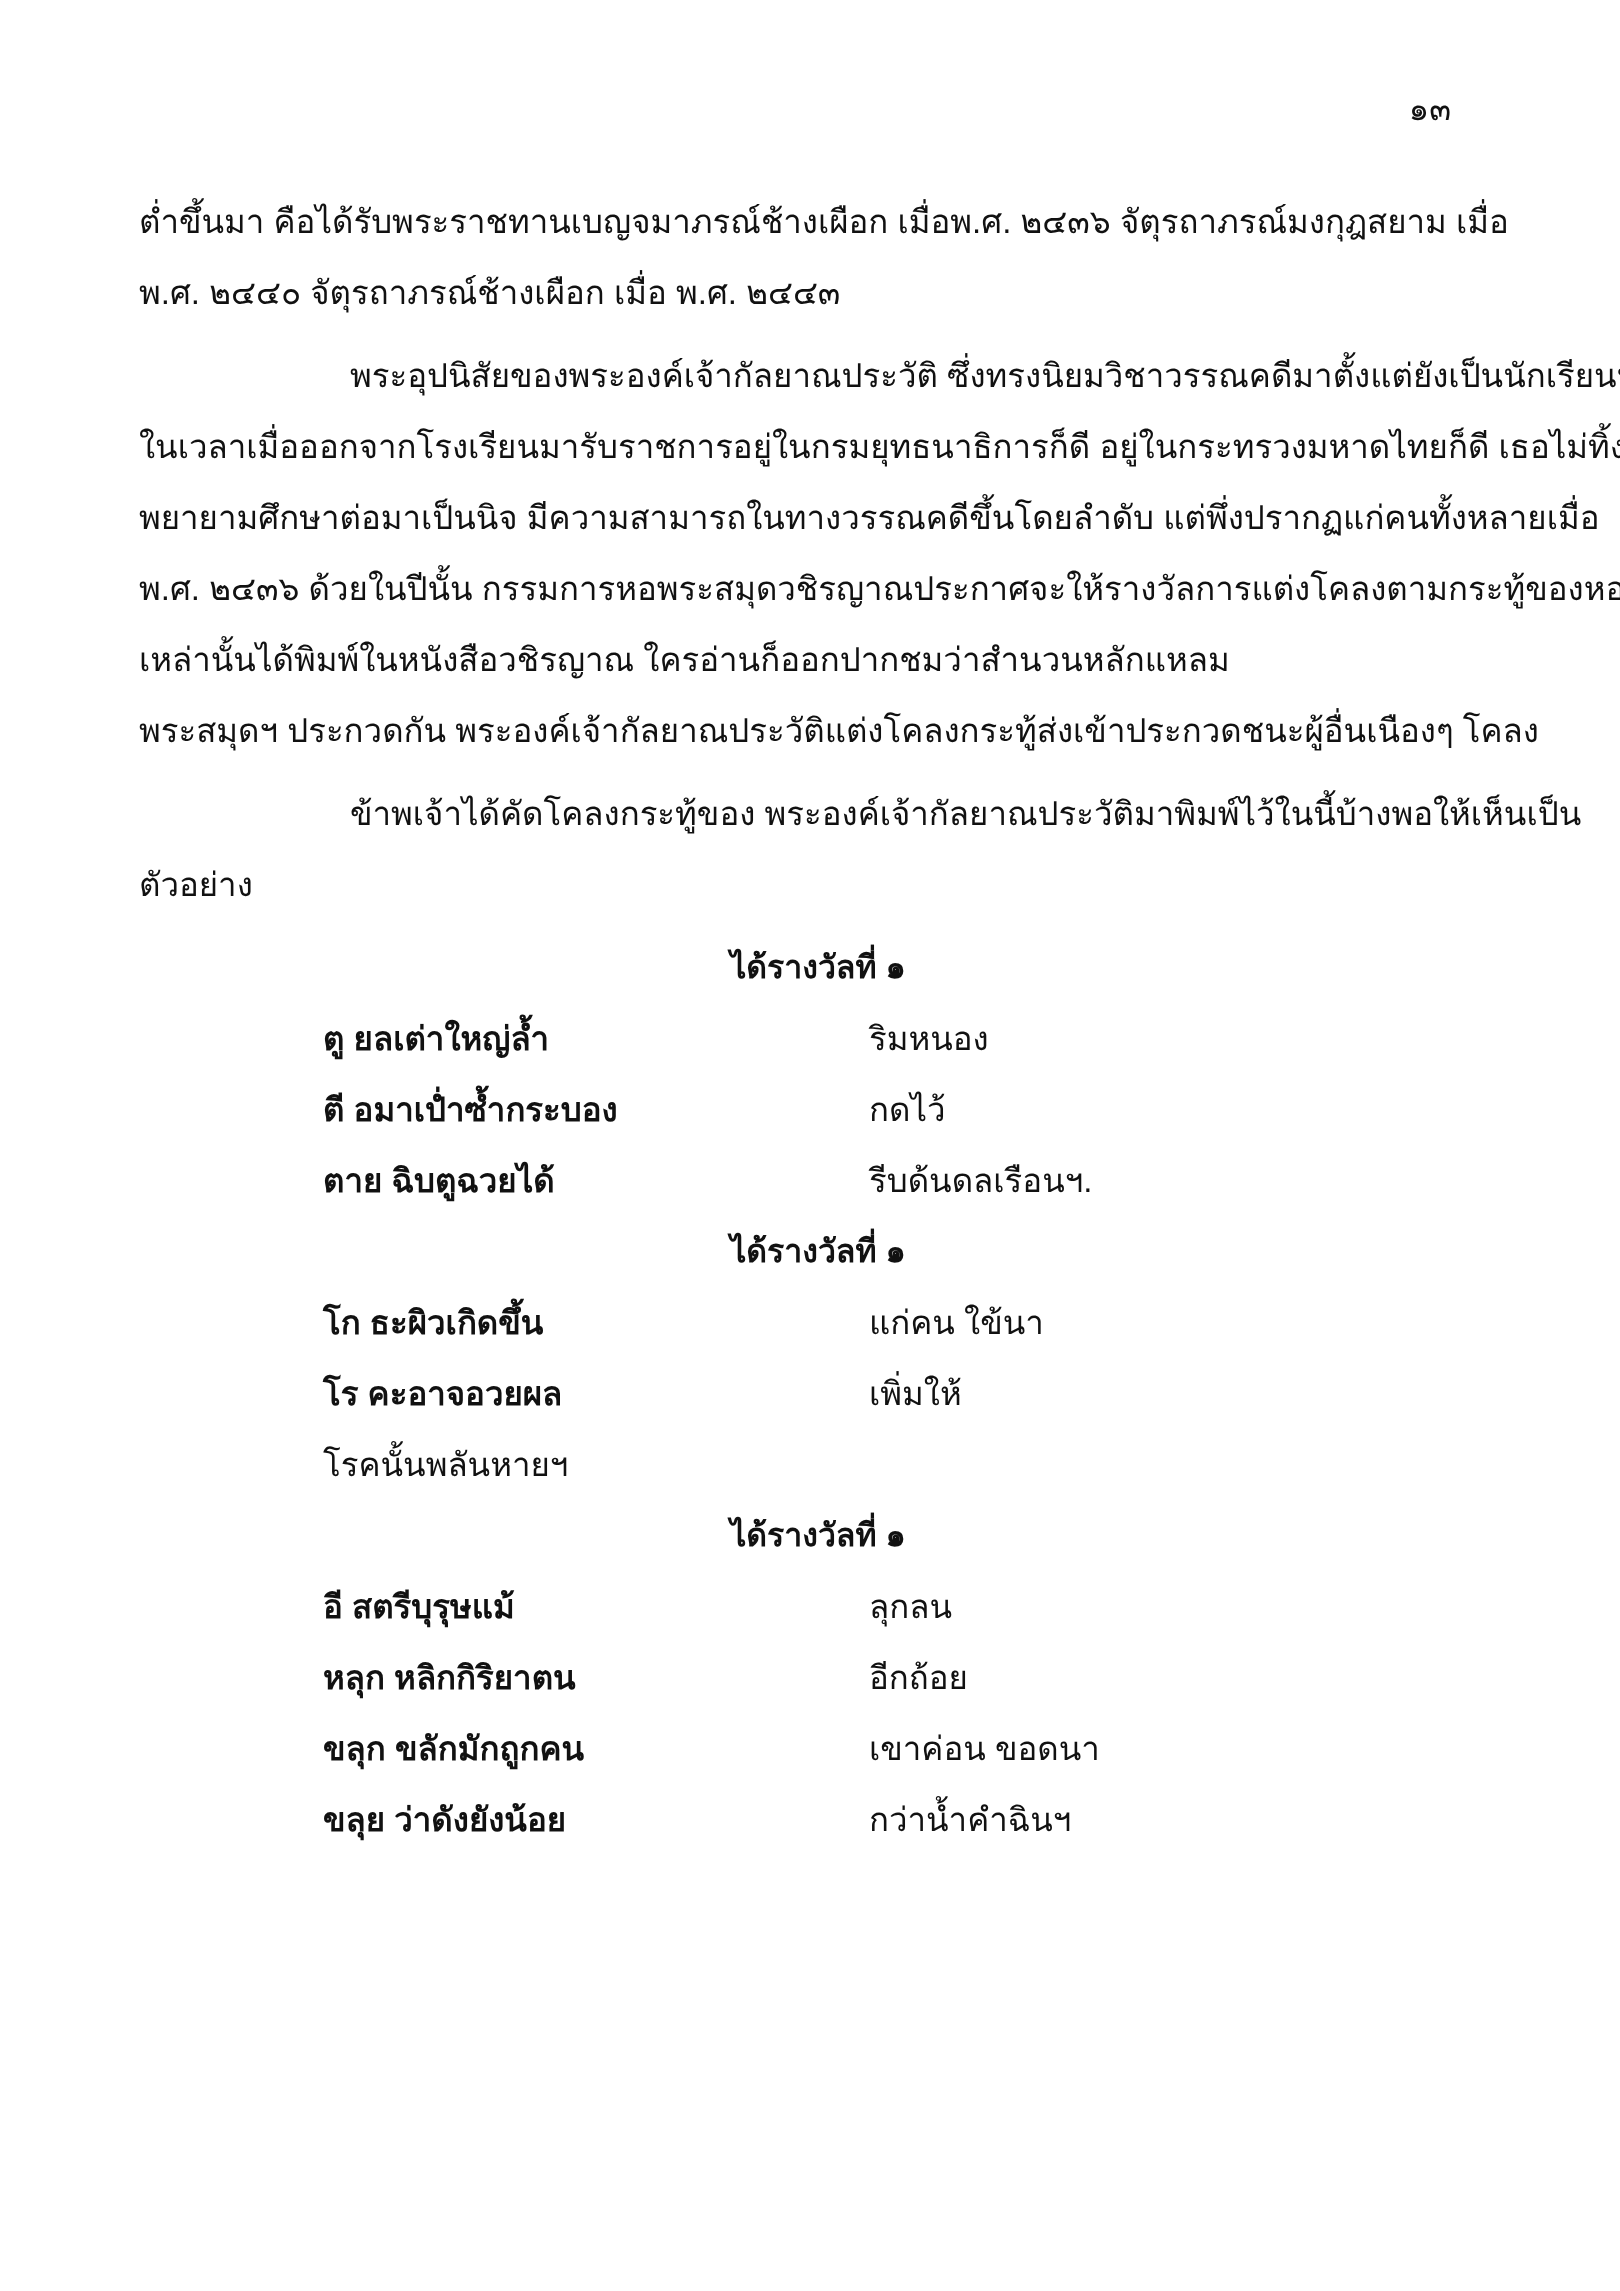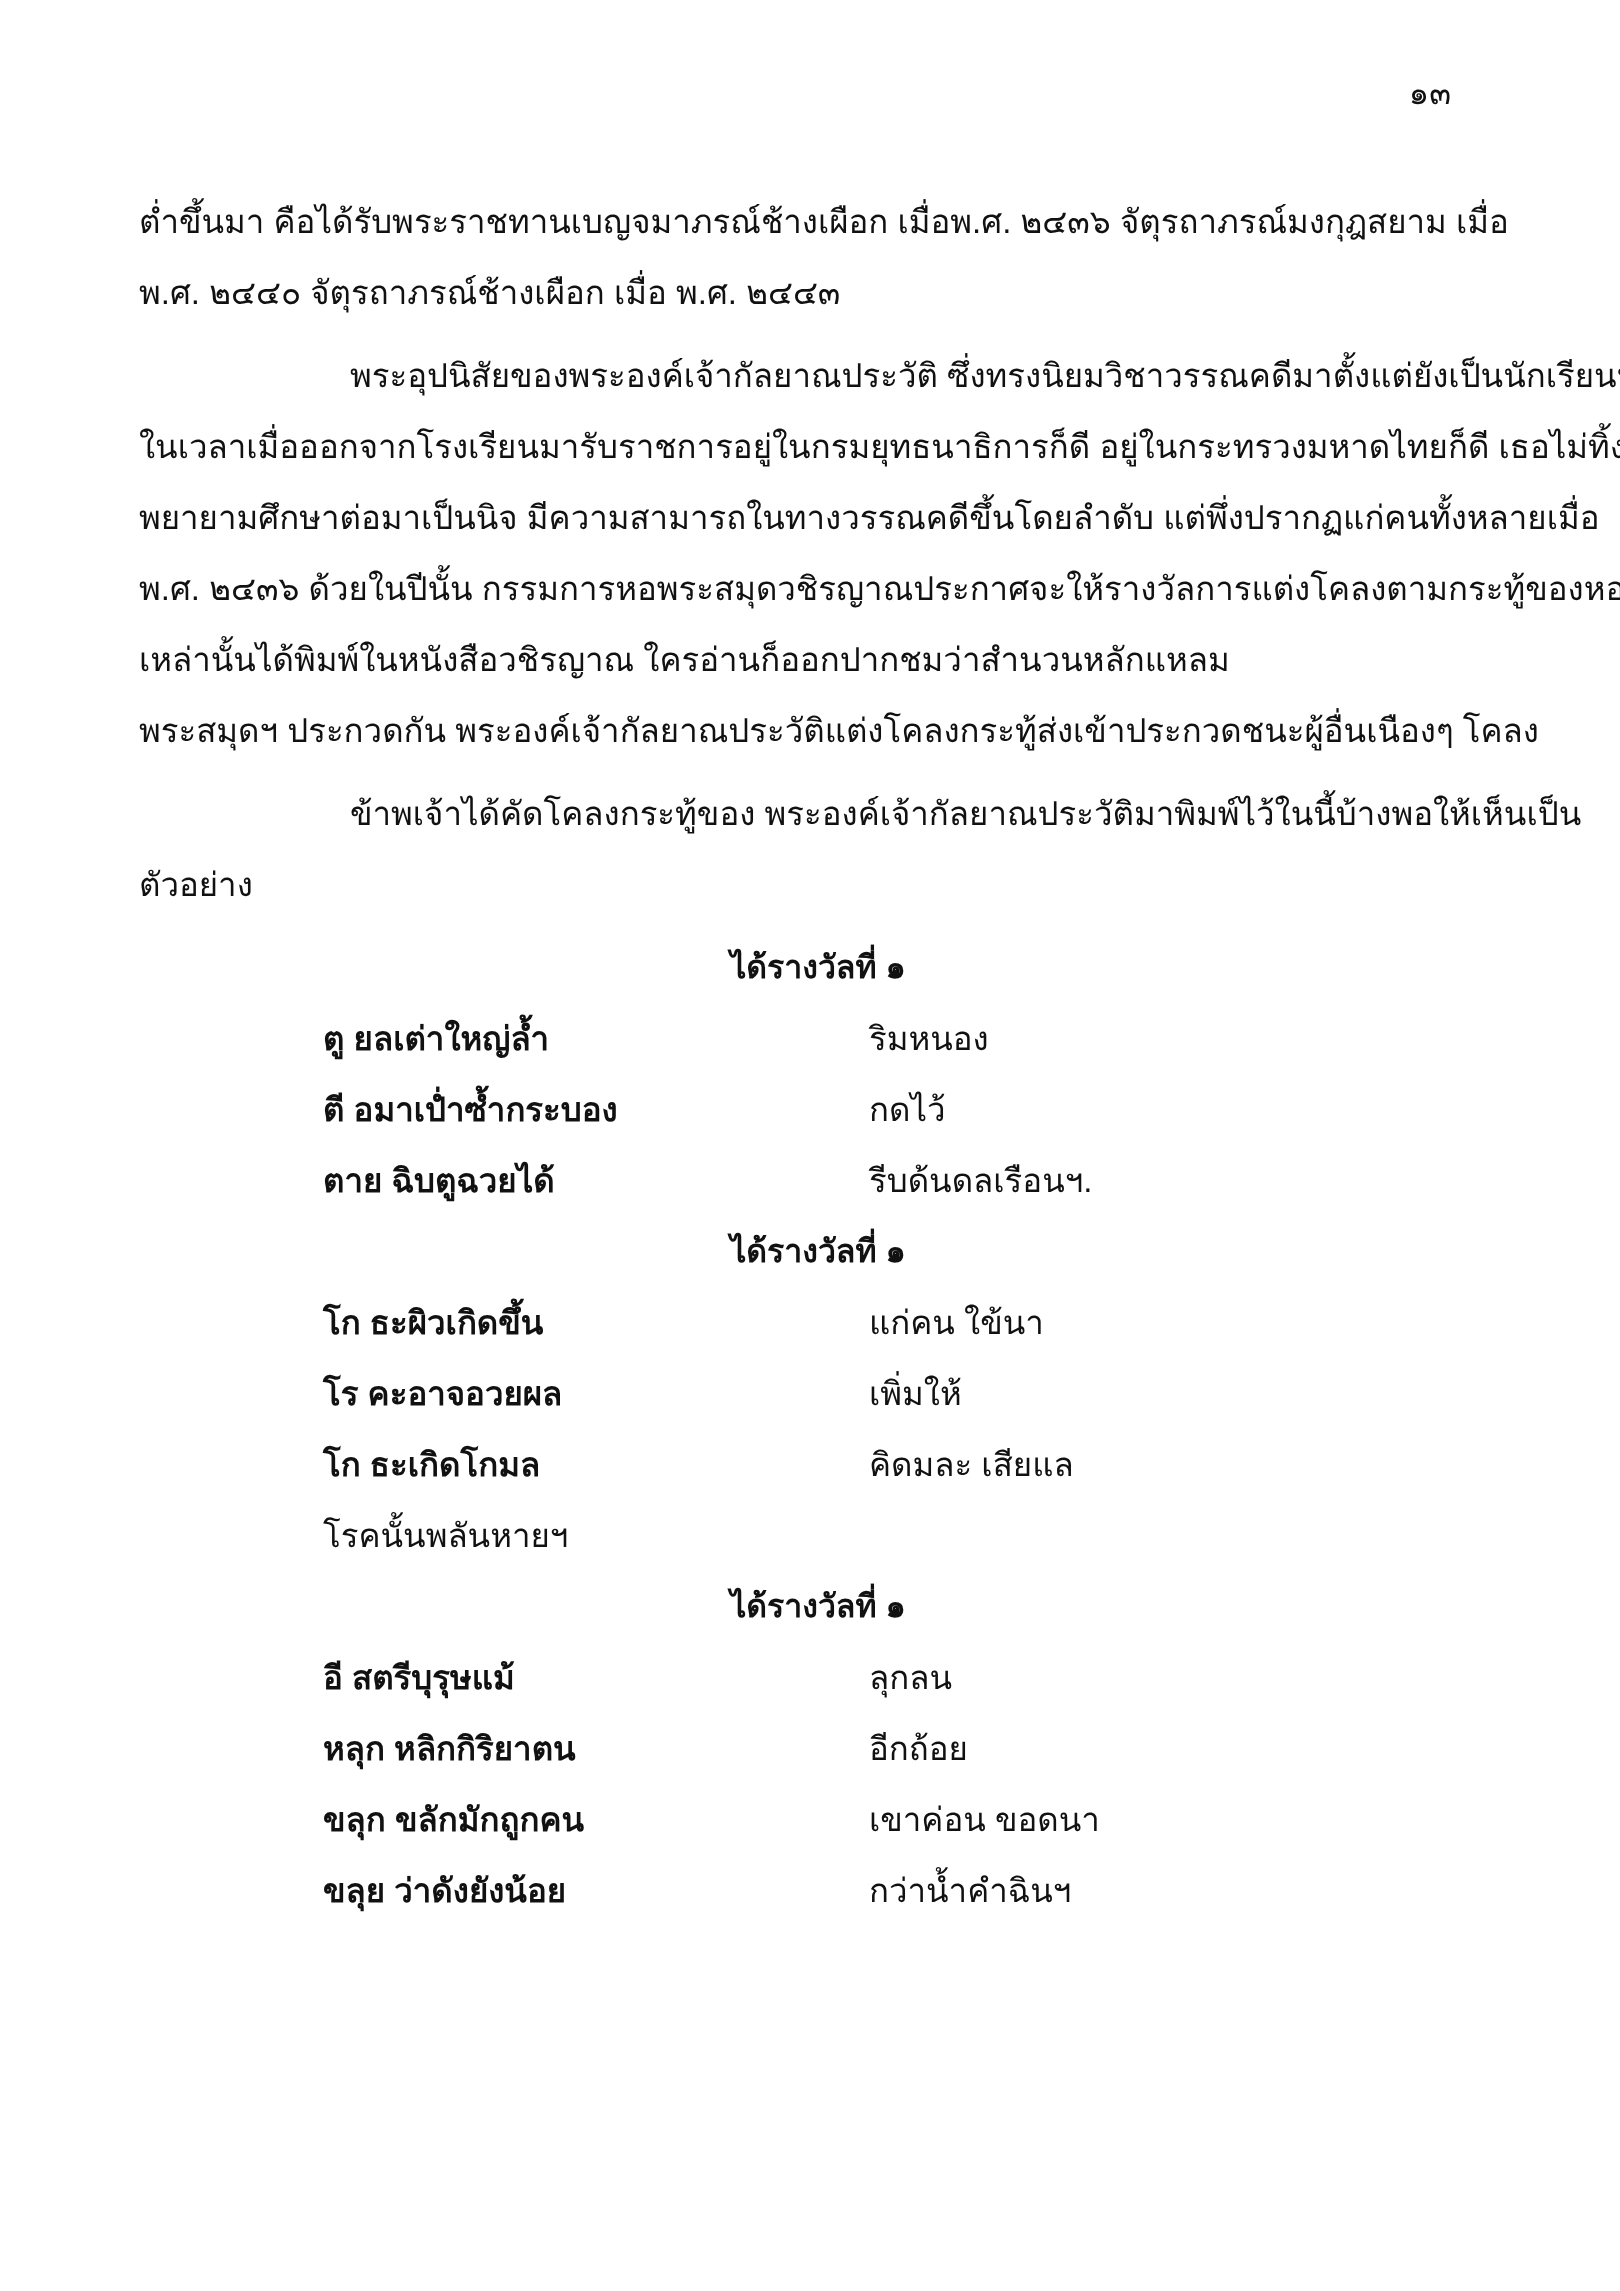--- a/index.html
+++ b/index.html
@@ -7,21 +7,21 @@
   body {
     width: 1620px;
     height: 2292px;
     position: relative;
     background: #ffffff;
     color: #111111;
     font-family: "Liberation Sans", "DejaVu Sans", sans-serif;
   }
   .page-number {
     position: absolute;
-    top: 70px;
+    top: 86px;
     right: 169px;
     font-size: 32px;
     line-height: 47px;
   }
   .content {
     position: absolute;
     left: 127px;
     top: 174px;
     width: 1323px;
     font-size: 33px;
@@ -86,24 +86,20 @@
     <div class="stanza-heading">ได้รางวัลที่ ๑</div>
     <div class="poem-row">
       <div class="poem-left">โก ธะผิวเกิดขึ้น</div>
       <div class="poem-right">แก่คน ใข้นา</div>
     </div>
     <div class="poem-row">
       <div class="poem-left">โร คะอาจอวยผล</div>
       <div class="poem-right">เพิ่มให้</div>
     </div>
     <div class="poem-row">
-      <div class="poem-left">โก ธะเกิดโกมล</div>
-      <div class="poem-right">คิดมละ เสียแล</div>
-    </div>
-    <div class="poem-row">
       <div class="poem-right">โรคนั้นพลันหายฯ</div>
     </div>
   </div>
 
   <div class="stanza">
     <div class="stanza-heading">ได้รางวัลที่ ๑</div>
     <div class="poem-row">
       <div class="poem-left">อี สตรีบุรุษแม้</div>
       <div class="poem-right">ลุกลน</div>
     </div>

